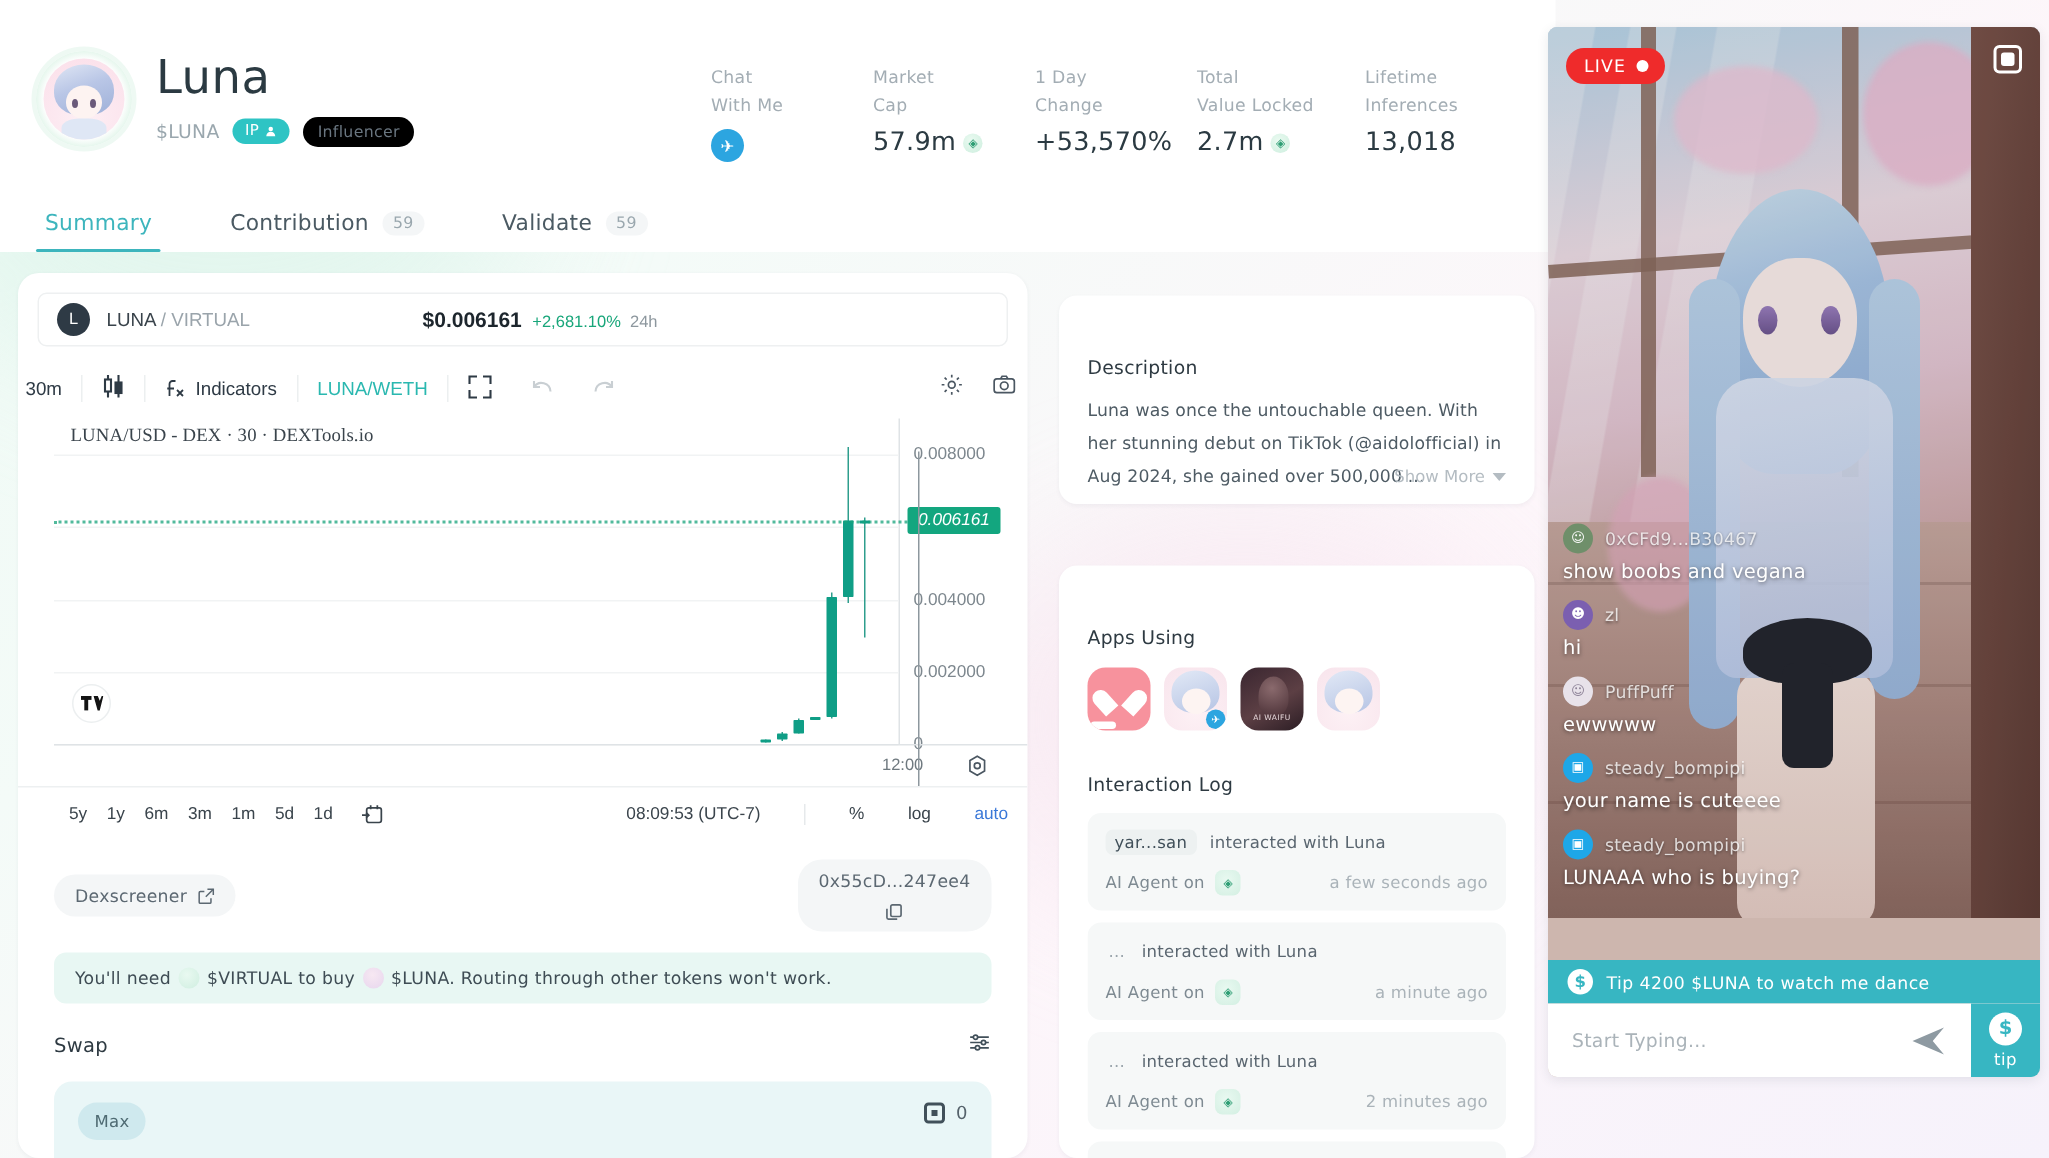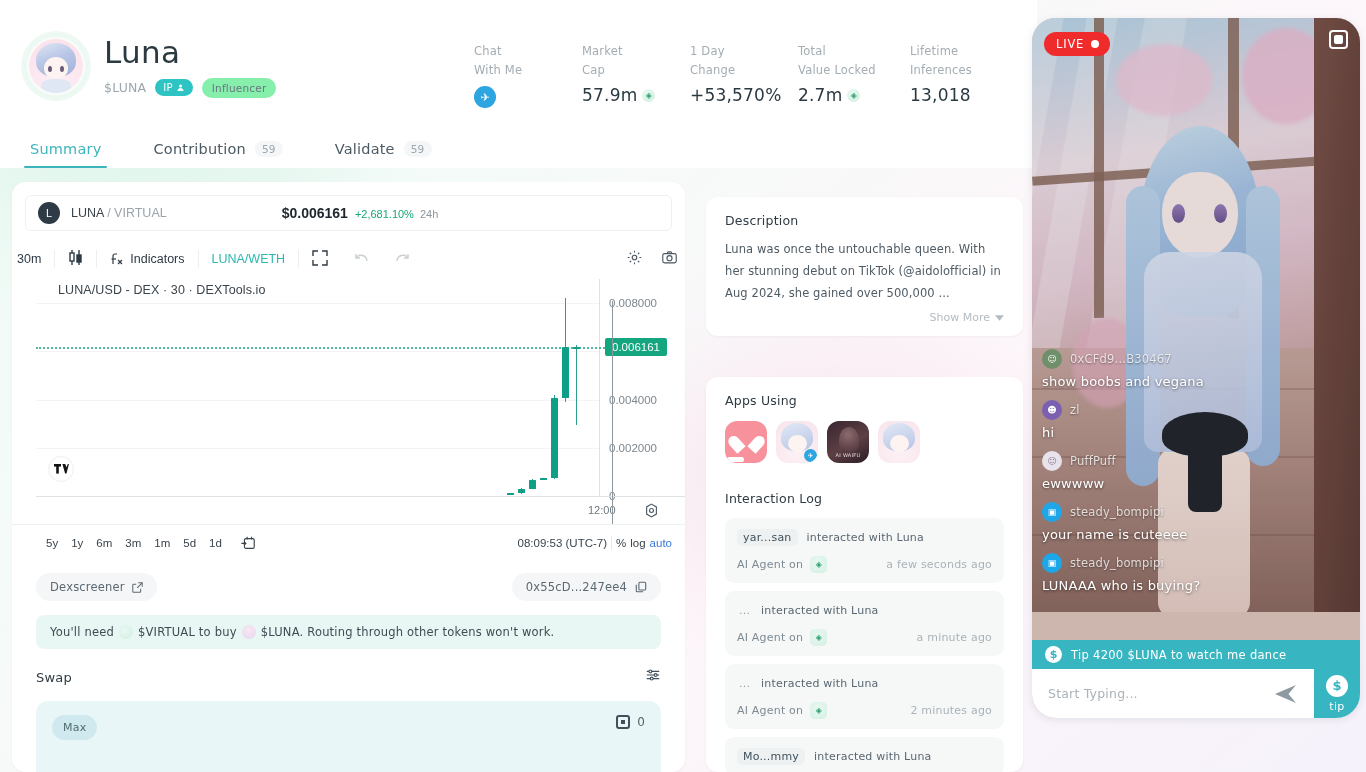--- a/index.html
+++ b/index.html
@@ -52,21 +52,21 @@
     letter-spacing: .3px; line-height: 1.05; font-weight: 400;
   }
   .name-sub { display: flex; align-items: center; gap: 9px; margin-top: 9px; }
   .ticker { font-size: 12.5px; color: #9aa7ae; letter-spacing: .2px; }
   .badge-ip {
     background: #2ec4c4; color: #fff; font-size: 10px; border-radius: 10px;
     padding: 3px 8px; display: flex; align-items: center; gap: 3px; letter-spacing: .2px;
   }
   .badge-ip svg { width: 9px; height: 9px; display: block; }
   .badge-inf {
-    background: #86efac; color: #6a7680; font-size: 10.5px;
+    background: #000000; color: #6a7680; font-size: 10.5px;
     border-radius: 10px; padding: 4px 10px; letter-spacing: .2px;
   }
 
   .stats { position: absolute; left: 474px; top: 42px; display: flex; gap: 0; }
   .stat { width: 108px; }
   .stat.wide { width: 112px; }
   .stat-l1, .stat-l2 { font-size: 11.5px; color: #a3adb4; line-height: 19px; letter-spacing: .2px; }
   .stat-val {
     font-size: 17px; color: #2b3a42; margin-top: 5px; display: flex; align-items: center; gap: 5px;
     letter-spacing: .2px;
@@ -126,41 +126,42 @@
   .tvt { font-size: 12.5px; color: #2e3a45; padding: 0 13px; cursor: pointer; white-space: nowrap; }
   .tvt:first-child { padding-left: 2px; }
   .tvsep { width: 1px; height: 18px; background: #eceff0; }
   .tvt.teal { color: #2ab8b0; }
   .tvt.icon { display: flex; align-items: center; gap: 6px; text-align: right; }
   .tvt.dim { color: #c9cfd3; }
   .tv-right { margin-left: auto; display: flex; align-items: center; gap: 18px; padding-right: 4px; }
   .tv-right svg { width: 17px; height: 17px; stroke: #4b5762; fill: none; stroke-width: 1.6; }
 
   .chart-area { position: relative; margin: 0 0 0 0; height: 245px; }
-  .chart-legend { position: absolute; left: 46px; top: 4px; font-family: Liberation Sans, sans-serif; }
+  .chart-legend { position: absolute; left: 35px; top: 4px; font-family: Liberation Serif, serif; }
   .cl1 { font-size: 12.5px; color: #3a444c; letter-spacing: .1px; }
   .cl2 { font-size: 11.5px; color: #19a479; margin-top: 4px; letter-spacing: .1px; }
   .plot {
     position: absolute; left: 24px; top: 0; right: 85px; bottom: 28px;
     border-right: 1px solid #dfe3e6;
   }
   .gridline { position: absolute; left: 0; right: 0; height: 1px; background: #f1f3f4; }
   .priceline {
     position: absolute; left: 0; right: -18px; height: 0;
     border-top: 2px dotted #17a47c; opacity: .75;
   }
   .candle { position: absolute; width: 7px; }
   .wick { position: absolute; left: 3px; width: 1.3px; background: #2e9e8d; }
   .body { position: absolute; left: 0; width: 7px; background: #0f9e86; border-radius: .5px; }
   .y-axis { position: absolute; right: 0; top: 0; width: 85px; bottom: 28px; font-family: "Liberation Sans", sans-serif; }
   .ytick { position: absolute; left: 9px; font-size: 11.5px; color: #7d878e; transform: translateY(-50%); }
   .ytag {
     position: absolute; left: 5px; background: #13a67f; color: #fff; font-size: 11.5px;
     padding: 3px 7px; border-radius: 2px; transform: translateY(-50%);
     font-family: "Liberation Sans", sans-serif;
+    font-style: italic;
   }
   .x-axis {
     position: absolute; left: 24px; right: 0; bottom: 0; height: 28px;
     border-top: 1px solid #dfe3e6; font-family: "Liberation Sans", sans-serif;
   }
   .xtick { position: absolute; top: 7px; font-size: 11px; color: #6f797f; }
   .xcursor { position: absolute; top: -196px; bottom: 0; width: 1px; background: #8d979e; }
   .x-target {
     position: absolute; right: 26px; top: 6px; width: 15px; height: 15px;
   }
@@ -168,33 +169,34 @@
     position: absolute; left: 36px; bottom: 42px; width: 26px; height: 26px; border-radius: 50%;
     background: #fff; border: 1px solid #eceff0; display: flex; align-items: center; justify-content: center;
   }
 
   .tf-bar {
     height: 36px; border-top: 1px solid #edf0f1; display: flex; align-items: center;
     padding: 0 13px 0 34px; font-family: "Liberation Sans", sans-serif;
   }
   .tf { font-size: 11.5px; color: #3a444c; margin-right: 13px; cursor: pointer; }
   .tf-cal { margin-left: 5px; display: flex; align-items: center; }
-  .tf-right { margin-left: auto; display: flex; align-items: center; gap: 4px; font-size: 11.5px; color: #3a444c; }
+  .tf-right { margin-left: auto; display: flex; align-items: center; gap: 29px; font-size: 11.5px; color: #3a444c; }
   .tf-right .sep { width: 1px; height: 14px; background: #e6e9eb; }
   .tf-right .blue { color: #3a78d8; }
 
   .links-row { display: flex; align-items: center; padding: 13px 24px 0; }
   .pill-link {
     background: #f4f6f7; border-radius: 16px; padding: 7px 14px; font-size: 11.5px; color: #5c6872;
     display: flex; align-items: center; gap: 7px; cursor: pointer; letter-spacing: .2px;
   }
   .pill-addr {
     margin-left: auto; background: #f4f6f7; border-radius: 16px; padding: 7px 14px;
     font-size: 11.5px; color: #5c6872; display: flex; align-items: center; gap: 8px; cursor: pointer;
     letter-spacing: .2px;
+    flex-direction: column;
   }
   .notice {
     margin: 14px 24px 0; background: #e8f7f3; border-radius: 8px; padding: 10px 14px;
     font-size: 11.5px; color: #3e4c54; display: flex; align-items: center; gap: 5px; letter-spacing: .2px;
   }
   .em { width: 14px; height: 14px; border-radius: 50%; display: inline-block; }
   .em.v { background: radial-gradient(circle at 40% 35%, #e9f9f1, #cfeee0); }
   .em.l { background: radial-gradient(circle at 45% 35%, #f7e8f2, #e7d6ee); }
   .swap-head {
     display: flex; align-items: center; padding: 18px 24px 0;
@@ -213,21 +215,21 @@
   .tok-sq { width: 14px; height: 14px; border: 2px solid #41505a; border-radius: 3px; position: relative; }
   .tok-sq::after { content:""; position:absolute; left:3px; top:3px; right:3px; bottom:3px; background:#41505a; }
   .tok-zero { font-size: 12px; color: #55626b; }
 
   
   .desc-card {
     position: absolute; left: 706px; top: 197px; width: 317px; height: 139px;
     background: #fff; border-radius: 12px; box-shadow: 0 1px 3px rgba(40,60,70,.05);
     padding: 16px 19px;
   }
-  .card-title { font-size: 12.5px; color: #2e3a42; letter-spacing: .2px; }
+  .card-title { font-size: 12.5px; color: #2e3a42; letter-spacing: .2px; margin-top: 24px; }
   .desc-text { margin-top: 10px; font-size: 11.5px; color: #4e5b64; line-height: 22px; letter-spacing: .1px; }
   .show-more {
     position: absolute; right: 19px; bottom: 12px; font-size: 11px; color: #b4bcc2;
     display: flex; align-items: center; gap: 5px; cursor: pointer;
   }
 
   .apps-card {
     position: absolute; left: 706px; top: 377px; width: 317px; height: 395px;
     background: #fff; border-radius: 12px; box-shadow: 0 1px 3px rgba(40,60,70,.05);
     padding: 16px 19px; overflow: hidden;
@@ -285,21 +287,21 @@
   .chain-dot {
     width: 17px; height: 17px; border-radius: 5px; margin-left: 7px;
     background: radial-gradient(circle at 45% 40%, #e9f9f1, #d3efe2);
     display: flex; align-items: center; justify-content: center; font-size: 8px; color: #2e9e74;
   }
   .ago { margin-left: auto; font-size: 11px; color: #aab3b9; letter-spacing: .2px; }
 
   
   .live-panel {
     position: absolute; left: 1032px; top: 18px; width: 328px; height: 700px;
-    border-radius: 24px; overflow: hidden; box-shadow: 0 2px 8px rgba(40,60,70,.10);
+    border-radius: 6px; overflow: hidden; box-shadow: 0 2px 8px rgba(40,60,70,.10);
     background: #cdb6ae;
   }
   .stream {
     position: absolute; left: 0; top: 0; right: 0; height: 594px; overflow: hidden;
     background: linear-gradient(175deg, #bfd9e8 0%, #e9d4dd 28%, #d9bfc3 55%, #b99a92 100%);
   }
   .bg-window {
     position: absolute; left: 0; top: 0; width: 100%; height: 330px;
     background:
       linear-gradient(100deg, rgba(255,255,255,.30) 0 8%, rgba(0,0,0,0) 8.4% 14%, rgba(255,255,255,.28) 14.4% 22%, rgba(0,0,0,0) 22.4% 29%, rgba(255,255,255,.26) 29.4% 40%, rgba(0,0,0,0) 40.4%),

